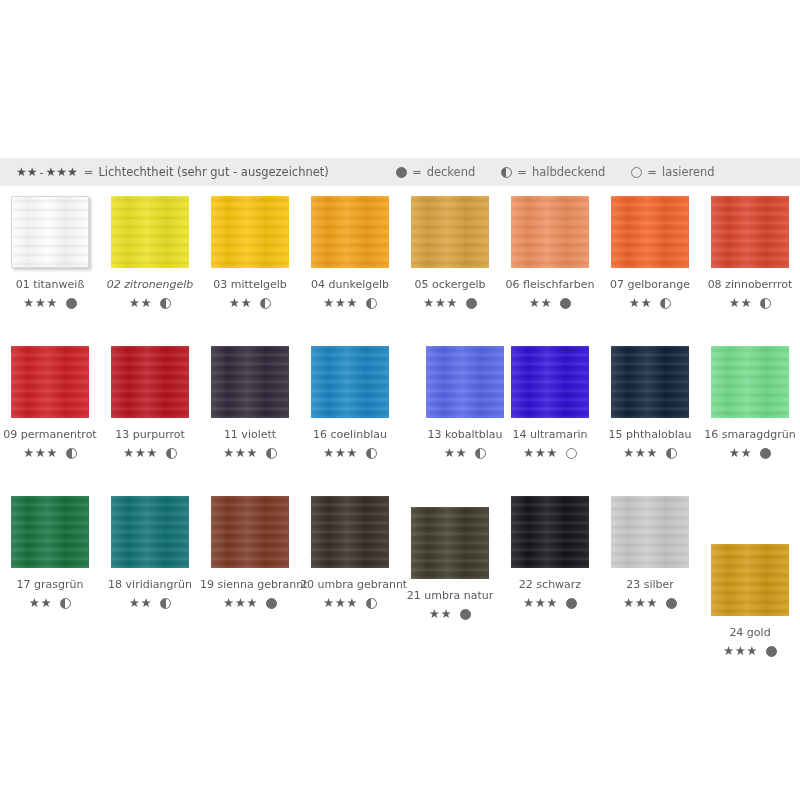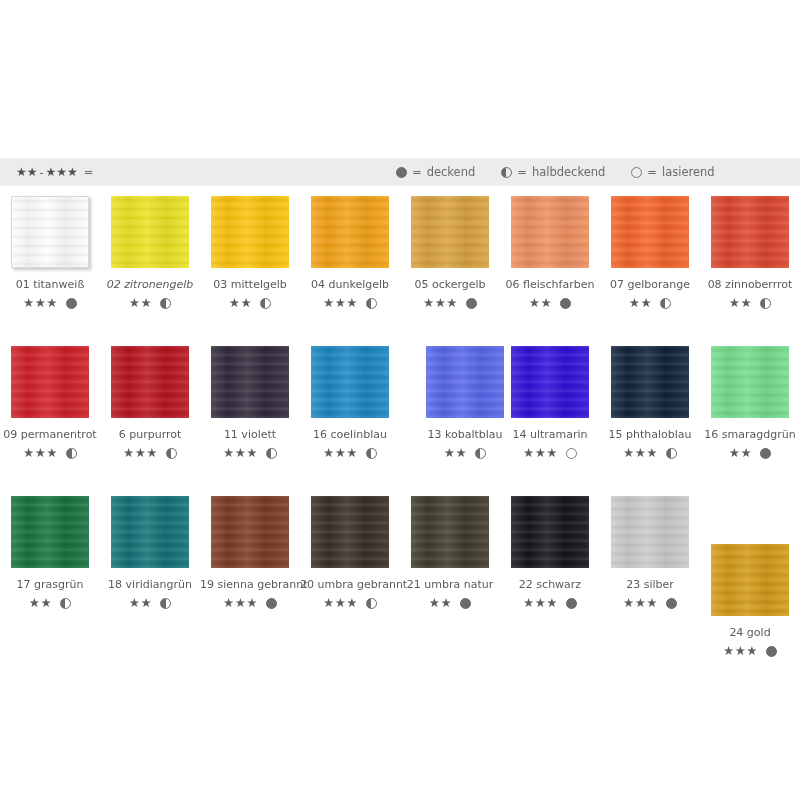--- a/index.html
+++ b/index.html
@@ -191,20 +191,21 @@
 <body>
 
 <div id="page">
 
   <div class="legend-bar">
     <div class="legend-left">
       <span class="legend-stars">★★</span>
       <span class="legend-dash">-</span>
       <span class="legend-stars">★★★</span>
       <span class="legend-eq">=</span>
+      <span>Lichtechtheit (sehr gut - ausgezeichnet)</span>
     </div>
 
     <div class="legend-right">
       <div class="legend-item">
         <span class="circ full"></span>
         <span class="lbl">=</span>
         <span class="lbl">deckend</span>
       </div>
       <div class="legend-item">
         <span class="circ half"></span>
@@ -319,21 +320,21 @@
           <div class="cell-rating">
             <span class="stars">★★★</span>
             <span class="rating-gap"></span>
             <span class="circ half"></span>
           </div>
         </div>
         <div class="cell" style="left: 100px;">
           <div class="swatch-wrap">
             <div class="swatch" style="background: rgb(185, 21, 31);"></div>
           </div>
-          <div class="cell-label">6 purpurrot</div>
+          <div class="cell-label">13 purpurrot</div>
           <div class="cell-rating">
             <span class="stars">★★★</span>
             <span class="rating-gap"></span>
             <span class="circ half"></span>
           </div>
         </div>
         <div class="cell" style="left: 200px;">
           <div class="swatch-wrap">
             <div class="swatch" style="background: rgb(50, 43, 60);"></div>
           </div>
@@ -438,21 +439,21 @@
           <div class="swatch-wrap">
             <div class="swatch" style="background: rgb(58, 47, 39);"></div>
           </div>
           <div class="cell-label">20 umbra gebrannt</div>
           <div class="cell-rating">
             <span class="stars">★★★</span>
             <span class="rating-gap"></span>
             <span class="circ half"></span>
           </div>
         </div>
-        <div class="cell" style="left: 400px;">
+        <div class="cell" style="left: 400px; margin-top: 11px;">
           <div class="swatch-wrap">
             <div class="swatch" style="background: rgb(64, 59, 44);"></div>
           </div>
           <div class="cell-label">21 umbra natur</div>
           <div class="cell-rating">
             <span class="stars">★★</span>
             <span class="rating-gap"></span>
             <span class="circ full"></span>
           </div>
         </div>

